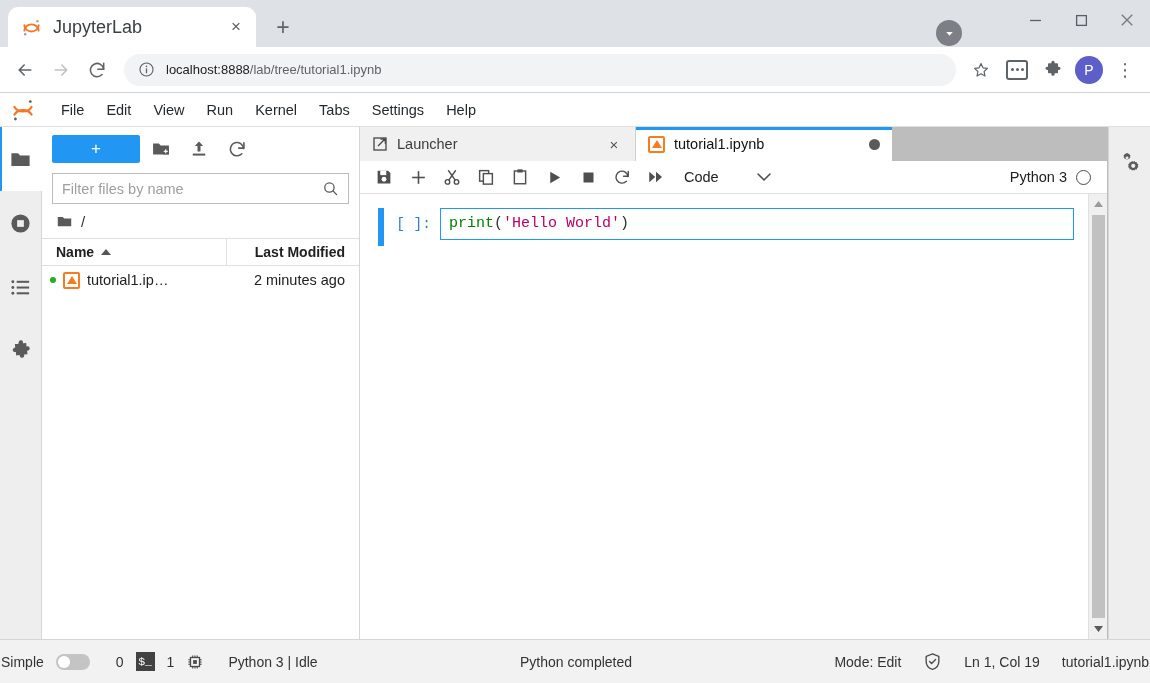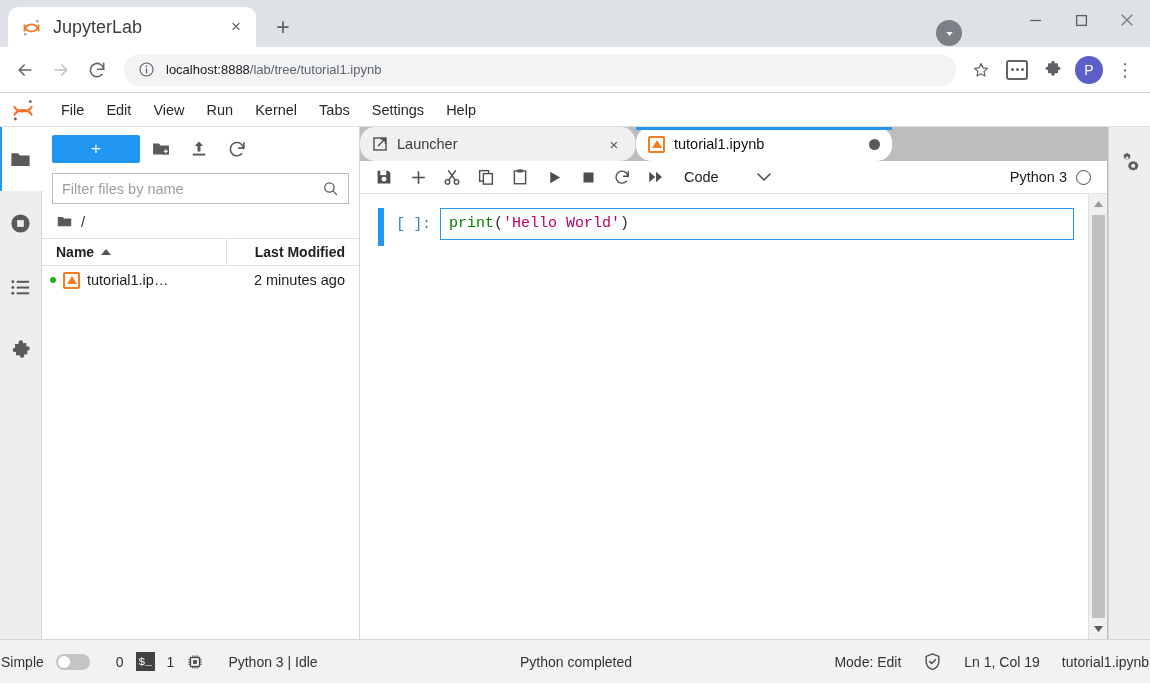--- a/index.html
+++ b/index.html
@@ -105,21 +105,21 @@
             flex: 0 0 auto; display: flex; align-items: center; justify-content: center;
             background: #fff; }
   .nbicon i { width: 0; height: 0; border-left: 5px solid transparent; border-right: 5px solid transparent;
               border-bottom: 8px solid #f57c20; display: block; }
   .fname { white-space: nowrap; overflow: hidden; text-overflow: ellipsis; }
 
   
   .dock { flex: 1; display: flex; flex-direction: column; background: #bdbdbd; min-width: 0; }
   .dock-tabs { height: 34px; display: flex; align-items: stretch; background: #bdbdbd; }
   .dtab { display: flex; align-items: center; gap: 9px; padding: 0 12px; font-size: 14.5px;
-          position: relative; min-width: 0; border-radius: 15px; }
+          position: relative; min-width: 0; }
   .dtab.inactive { background: #f0f0f0; color: #3c3c3c; width: 276px;
                    border-right: 1px solid #d0d0d0; }
   .dtab.active { background: #fff; color: #111; width: 256px; }
   .dtab.active::before { content: ""; position: absolute; left: 0; right: 0; top: 0;
                          height: 3px; background: #2196f3; }
   .dtab .lbl { flex: 1; white-space: nowrap; overflow: hidden; text-overflow: ellipsis; }
   .dtab-x { width: 18px; display: flex; align-items: center; justify-content: center;
             color: #555; font-size: 15px; }
   .dirty { width: 11px; height: 11px; border-radius: 50%; background: #5a5a5a; flex: 0 0 auto; }
 

